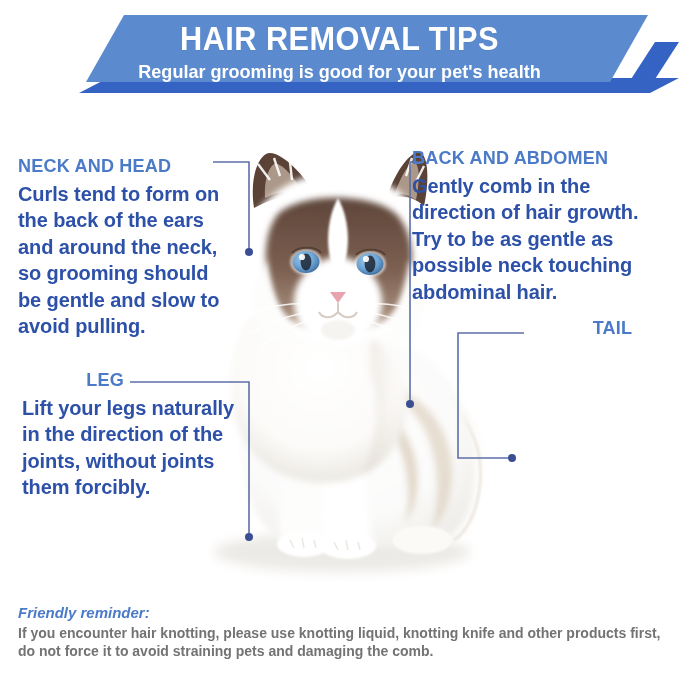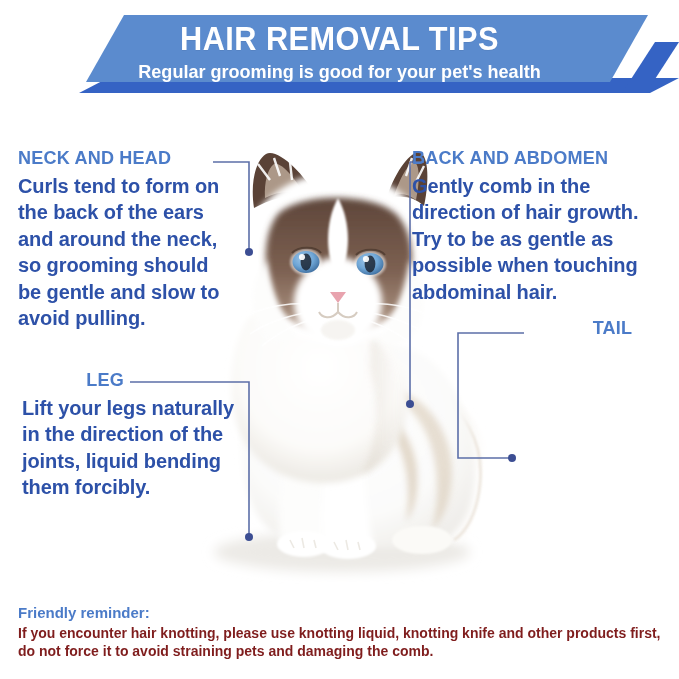--- a/index.html
+++ b/index.html
@@ -62,34 +62,34 @@
   }
   .blk p{
     margin:0;
     color:#2D51A8;
     font-size:20px;
     font-weight:bold;
     line-height:1.32;
     letter-spacing:-0.1px;
   }
 
-  #blk-neck{left:18px;top:148px;width:215px;}
+  #blk-neck{left:18px;top:156px;width:215px;}
   #blk-back{left:412px;top:148px;width:250px;}
   #blk-tail{left:484px;top:318px;width:205px;}
   #blk-leg {left:22px;top:370px;width:215px;}
   #blk-leg h3{text-align:center;width:175px;}
   #blk-tail h3{text-align:center;width:140px;margin-left:62px;}
 
   
   .footer{position:absolute;left:18px;top:604px;width:645px;}
   .footer .ftitle{
-    color:#4B7BC8;font-size:15px;font-weight:bold;line-height:1.2;margin-bottom:2px;
+    color:#4B7BC8;font-size:15px;font-weight:bold;line-height:1.2;margin-bottom:2px;font-style:italic;
   }
   .footer .fbody{
-    color:#7f1d1d;font-size:14px;font-weight:bold;line-height:1.32;
+    color:#737373;font-size:14px;font-weight:bold;line-height:1.32;
   }
 </style>
 </head>
 <body>
 
 <div class="banner">
   <svg class="banner-shape" viewBox="0 0 679 100">
 
     <polygon points="108,78 679,78 650,93 79,93" fill="#3563C4"></polygon>
     <polygon points="655,42 679,42 646,93 622,93" fill="#3563C4"></polygon>
@@ -263,28 +263,28 @@
   </g>
 </svg>
 
 <div class="blk" id="blk-neck">
   <h3>NECK AND HEAD</h3>
   <p>Curls tend to form on the back of the ears and around the neck, so grooming should be gentle and slow to avoid pulling.</p>
 </div>
 
 <div class="blk" id="blk-back">
   <h3>BACK AND ABDOMEN</h3>
-  <p>Gently comb in the direction of hair growth. Try to be as gentle as possible when touching abdominal hair.</p>
+  <p>Gently comb in the direction of hair growth. Try to be as gentle as possible neck touching abdominal hair.</p>
 </div>
 
 <div class="blk" id="blk-tail">
   <h3>TAIL</h3>
 </div>
 
 <div class="blk" id="blk-leg">
   <h3>LEG</h3>
-  <p>Lift your legs naturally in the direction of the joints, liquid bending them forcibly.</p>
+  <p>Lift your legs naturally in the direction of the joints, without joints them forcibly.</p>
 </div>
 
 <div class="footer">
   <div class="ftitle">Friendly reminder:</div>
   <div class="fbody">If you encounter hair knotting, please use knotting liquid, knotting knife and other products first, do not force it to avoid straining pets and damaging the comb.</div>
 </div>
 
 </body></html>

